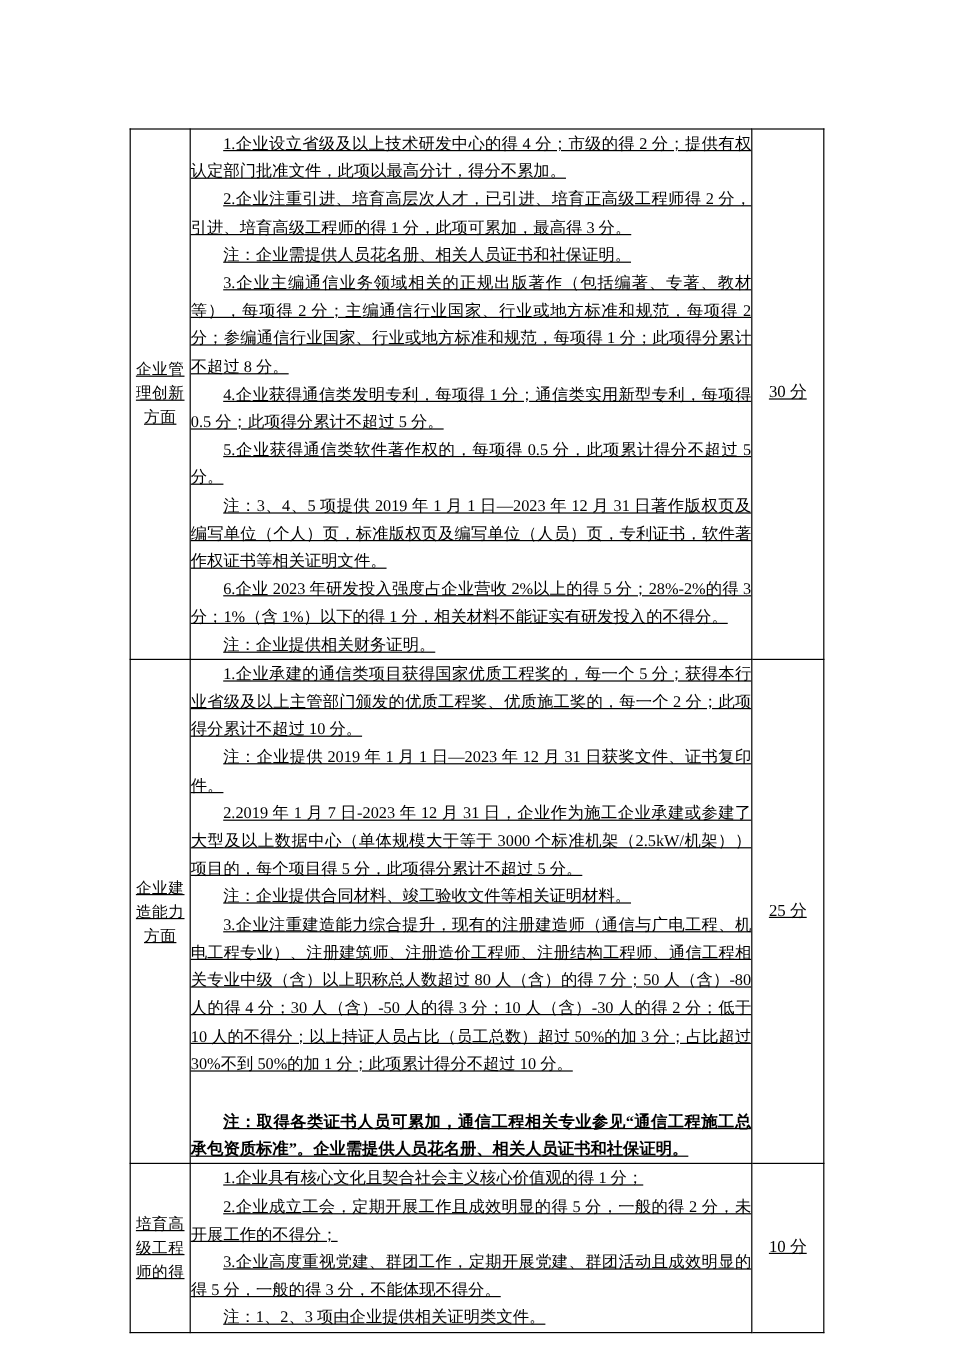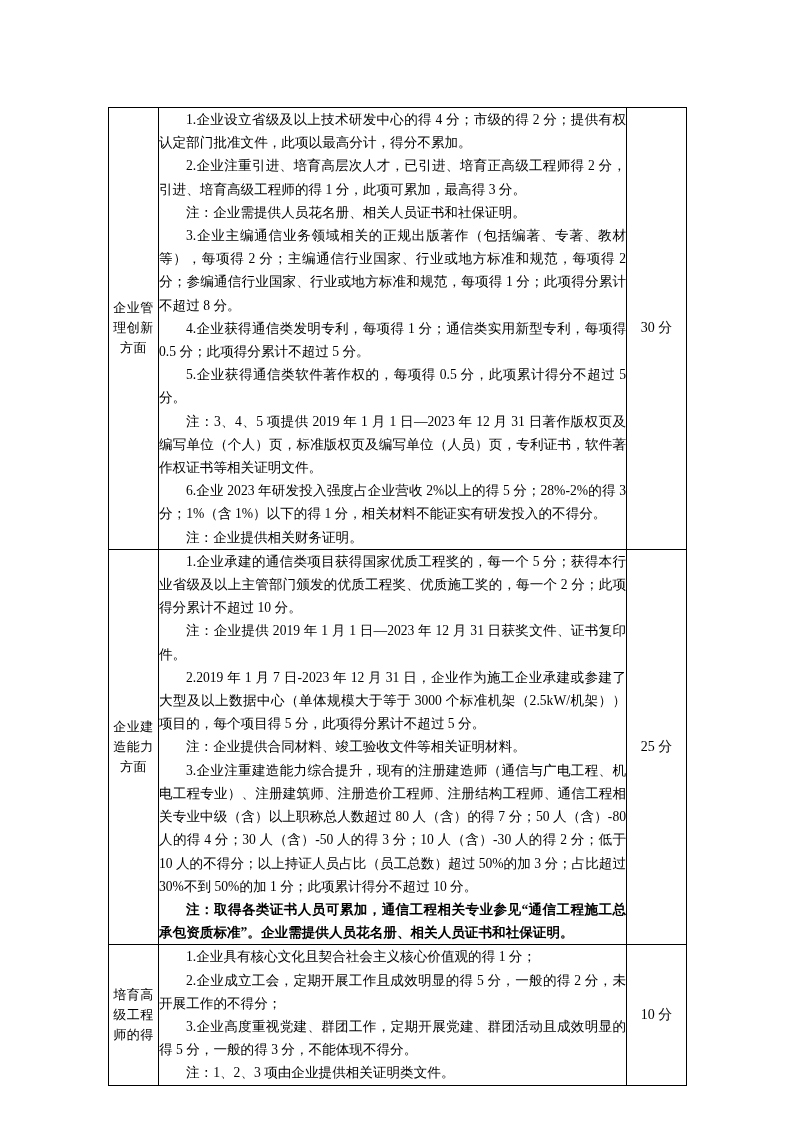--- a/index.html
+++ b/index.html
@@ -31,20 +31,21 @@
     left: 108px;
     top: 107px;
     width: 578px;
     border-collapse: collapse;
     table-layout: fixed;
   }
   .score-table td {
     border: 1px solid #000000;
     vertical-align: middle;
     padding: 0;
+    text-decoration: underline;
   }
 
   col.c-cat   { width: 50px; }
   col.c-body  { width: 468px; }
   col.c-score { width: 60px; }
 
   
   .cat-cell {
     text-align: center;
     vertical-align: middle;
@@ -67,20 +68,21 @@
     font-size: 13.6px;
     line-height: 23.2px;
     text-indent: 27px;
     text-align: justify;
     text-justify: inter-ideograph;
     margin: 0;
     word-break: break-all;
   }
   .para.bold {
     font-weight: bold;
+    margin-top: 25px;
   }
 
   
   .score-cell {
     text-align: center;
     vertical-align: middle;
   }
   .score-text {
     font-size: 14px;
     line-height: 20px;

